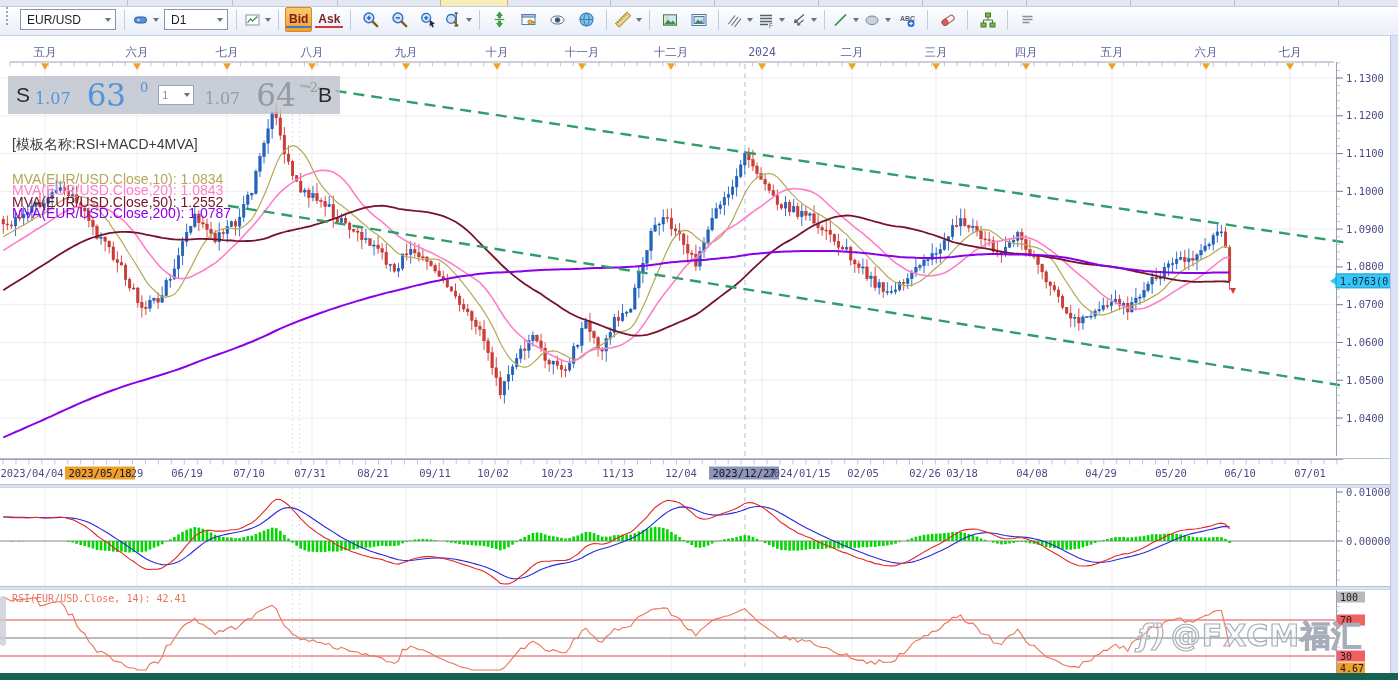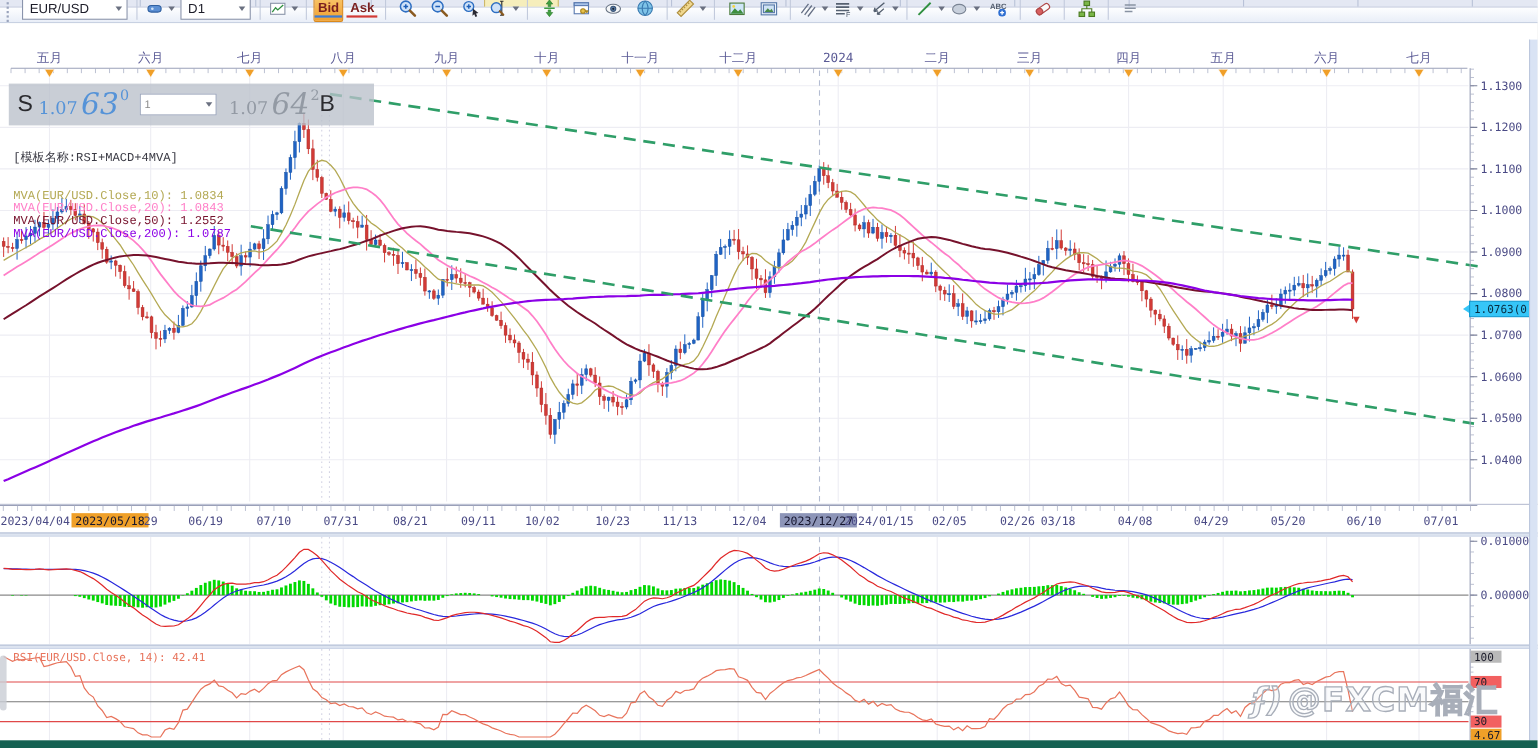--- a/index.html
+++ b/index.html
@@ -3,23 +3,23 @@
 <meta charset="utf-8">
 <style>
   html,body{margin:0;padding:0;background:#e8e8e8;}
   #app{position:relative;width:1398px;height:680px;background:#fff;overflow:hidden;
        font-family:"Liberation Sans",sans-serif;}
   
   #tabstrip{position:absolute;top:0;left:0;width:1398px;height:7px;background:#e4e8f3;
             border-bottom:1px solid #c3cbdd;box-sizing:border-box;}
   #tabstrip .tdiv{position:absolute;top:0;width:1px;height:6px;background:#b9c2d8;}
   #tabstrip .tactive{position:absolute;top:0;height:6px;background:#f6eebc;border-left:1px solid #cdb86a;border-right:1px solid #cdb86a;}
-  #toolbar{position:absolute;top:7px;left:0;width:1398px;height:14px;
+  #toolbar{position:absolute;top:7px;left:0;width:1398px;height:29px;
            background:linear-gradient(#fdfeff,#e9eef8);border-bottom:1px solid #c8d1e2;
-           display:flex;align-items:flex-end;padding-left:4px;box-sizing:border-box;}
+           display:flex;align-items:flex-start;padding-left:4px;box-sizing:border-box;}
   .grip{width:4px;height:18px;border-left:2px dotted #9aa4bc;margin:0 5px 0 2px;}
   .tsel{background:#fff;border:1px solid #8a94ac;height:19px;display:flex;align-items:center;
         justify-content:space-between;padding:0 4px 0 6px;font-size:12px;color:#1c1c28;
         margin:0 3px;cursor:default;}
   .tsel.w1{width:84px}.tsel.w3{width:52px}
   .tbtn{min-width:25px;height:23px;display:flex;align-items:center;justify-content:center;
         margin:0 1px;border:1px solid transparent;border-radius:2px;}
   .tbtn.active{background:linear-gradient(#f9c96e,#f09f30);border:1px solid #d9881c;}
   .tbtn .bl{font-size:12px;font-weight:bold;color:#7a1f1f;padding:0 3px;}
   .tsep{width:1px;height:20px;background:#c2cadc;margin:0 5px;}
@@ -32,29 +32,29 @@
   #macd-panel{position:absolute;top:488px;left:0;width:1398px;height:98px;background:#fff;}
   #rsi-panel{position:absolute;top:590px;left:0;width:1398px;height:83px;background:#fff;}
   #bottom-bar{position:absolute;top:673px;left:0;width:1398px;height:7px;background:#156152;}
   #scroll-strip{position:absolute;top:36px;right:0;width:8px;height:637px;background:#d9e3f4;border-left:1px solid #bcc7dd;box-sizing:border-box;}
   svg{display:block;}
   
   .quote-box{position:absolute;left:8px;top:40px;width:332px;height:38px;
              background:rgba(186,192,202,.78);display:flex;align-items:center;padding:0 8px;box-sizing:border-box;}
   .q-side{font-size:21px;color:#2a2a2e;font-family:"Liberation Sans",sans-serif;}
   .q-small{font-family:"DejaVu Serif",serif;font-size:16px;margin:6px 2px 0 5px;}
-  .q-big{font-family:"DejaVu Serif",serif;font-size:27px;margin:0 1px;font-style:italic;}
+  .q-big{font-family:"DejaVu Serif",serif;font-size:31px;margin:0 14px;}
   .q-sup{font-family:"DejaVu Serif",serif;font-size:13px;position:relative;top:-8px;}
   .blue{color:#5593d8;} .gray{color:#939aa4;}
   .q-combo{width:62px;height:18px;background:#fff;border:1px solid #9aa4ba;margin:0 6px 0 10px;
            display:flex;align-items:center;justify-content:space-between;padding:0 3px;
            font-size:10px;color:#888;}
   
-  .overlay{position:absolute;left:12px;top:80px;font-family:Liberation Mono, monospace;
-           font-size:11px;line-height:11.5px;white-space:pre;}
+  .overlay{position:absolute;left:12px;top:80px;font-family:Liberation Sans, sans-serif;
+           font-size:14px;line-height:11.5px;white-space:pre;}
   .overlay .tpl{color:#3a3a44;}
   
   .ind-labels{position:absolute;left:12px;top:3px;font-family:"DejaVu Sans Mono","Liberation Mono",monospace;
               font-size:10px;display:flex;gap:16px;white-space:pre;}
   
   .watermark{position:absolute;left:1138px;top:26px;font-size:30px;font-weight:bold;
              font-family:"DejaVu Sans",sans-serif;color:rgba(235,238,242,.25);
              -webkit-text-stroke:1.2px #a8aeb9;letter-spacing:1px;white-space:nowrap;}
   .wm-logo{font-style:italic;margin-right:4px;}
 </style>

